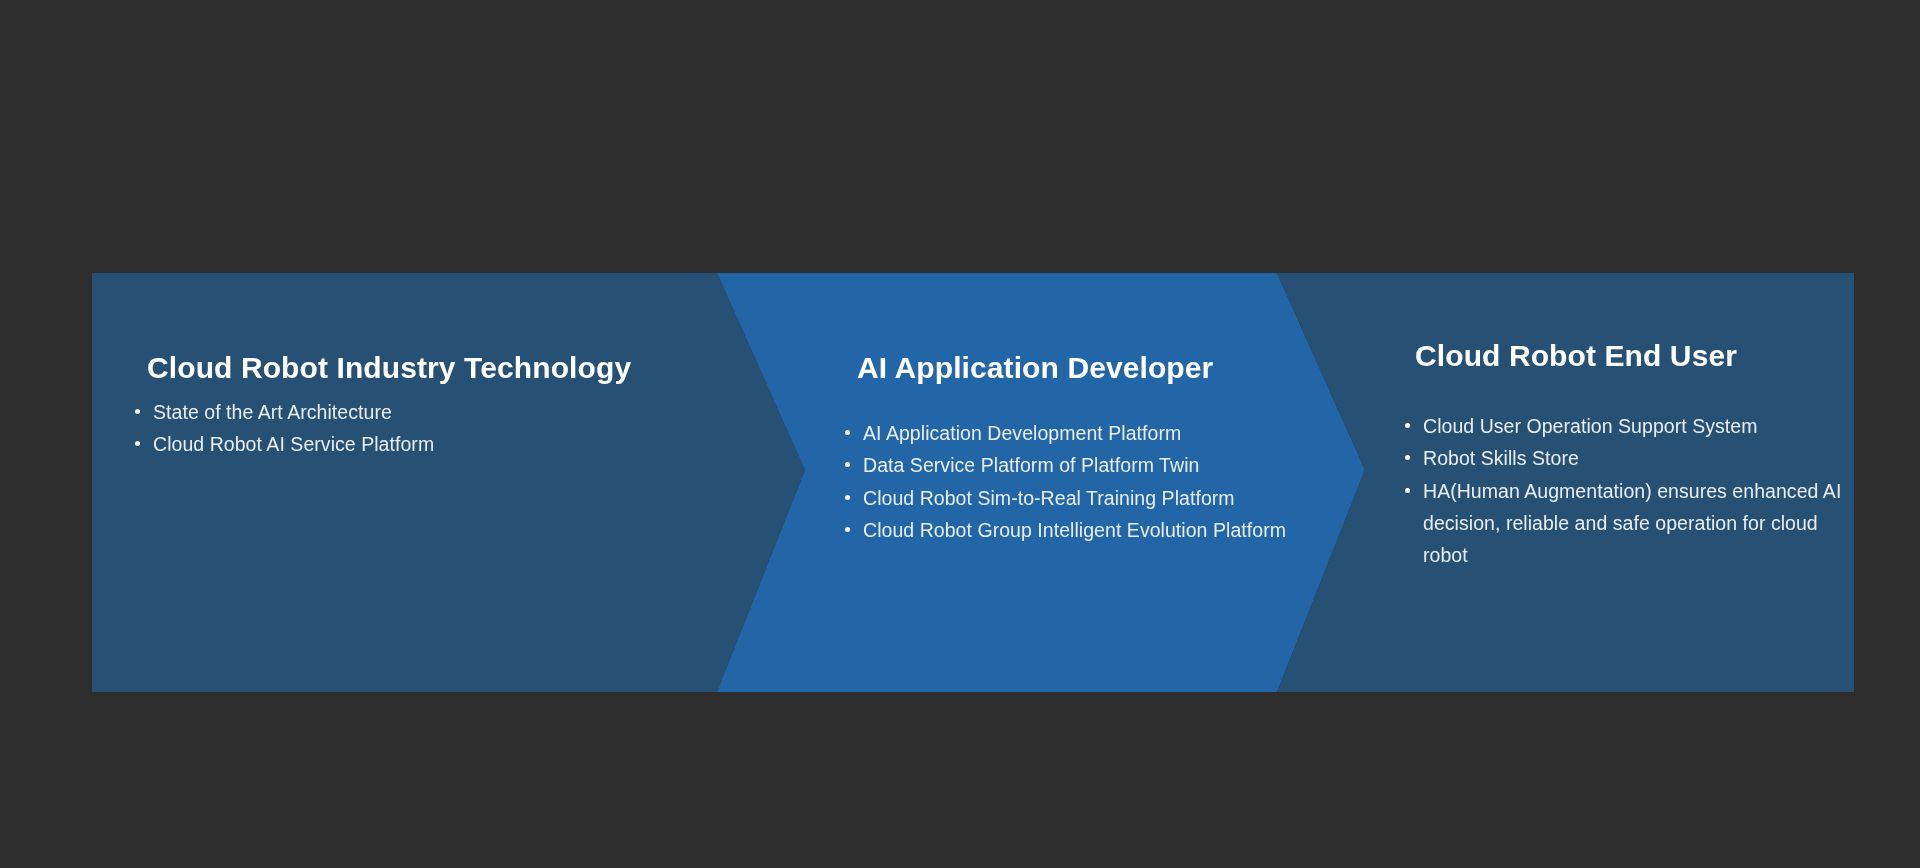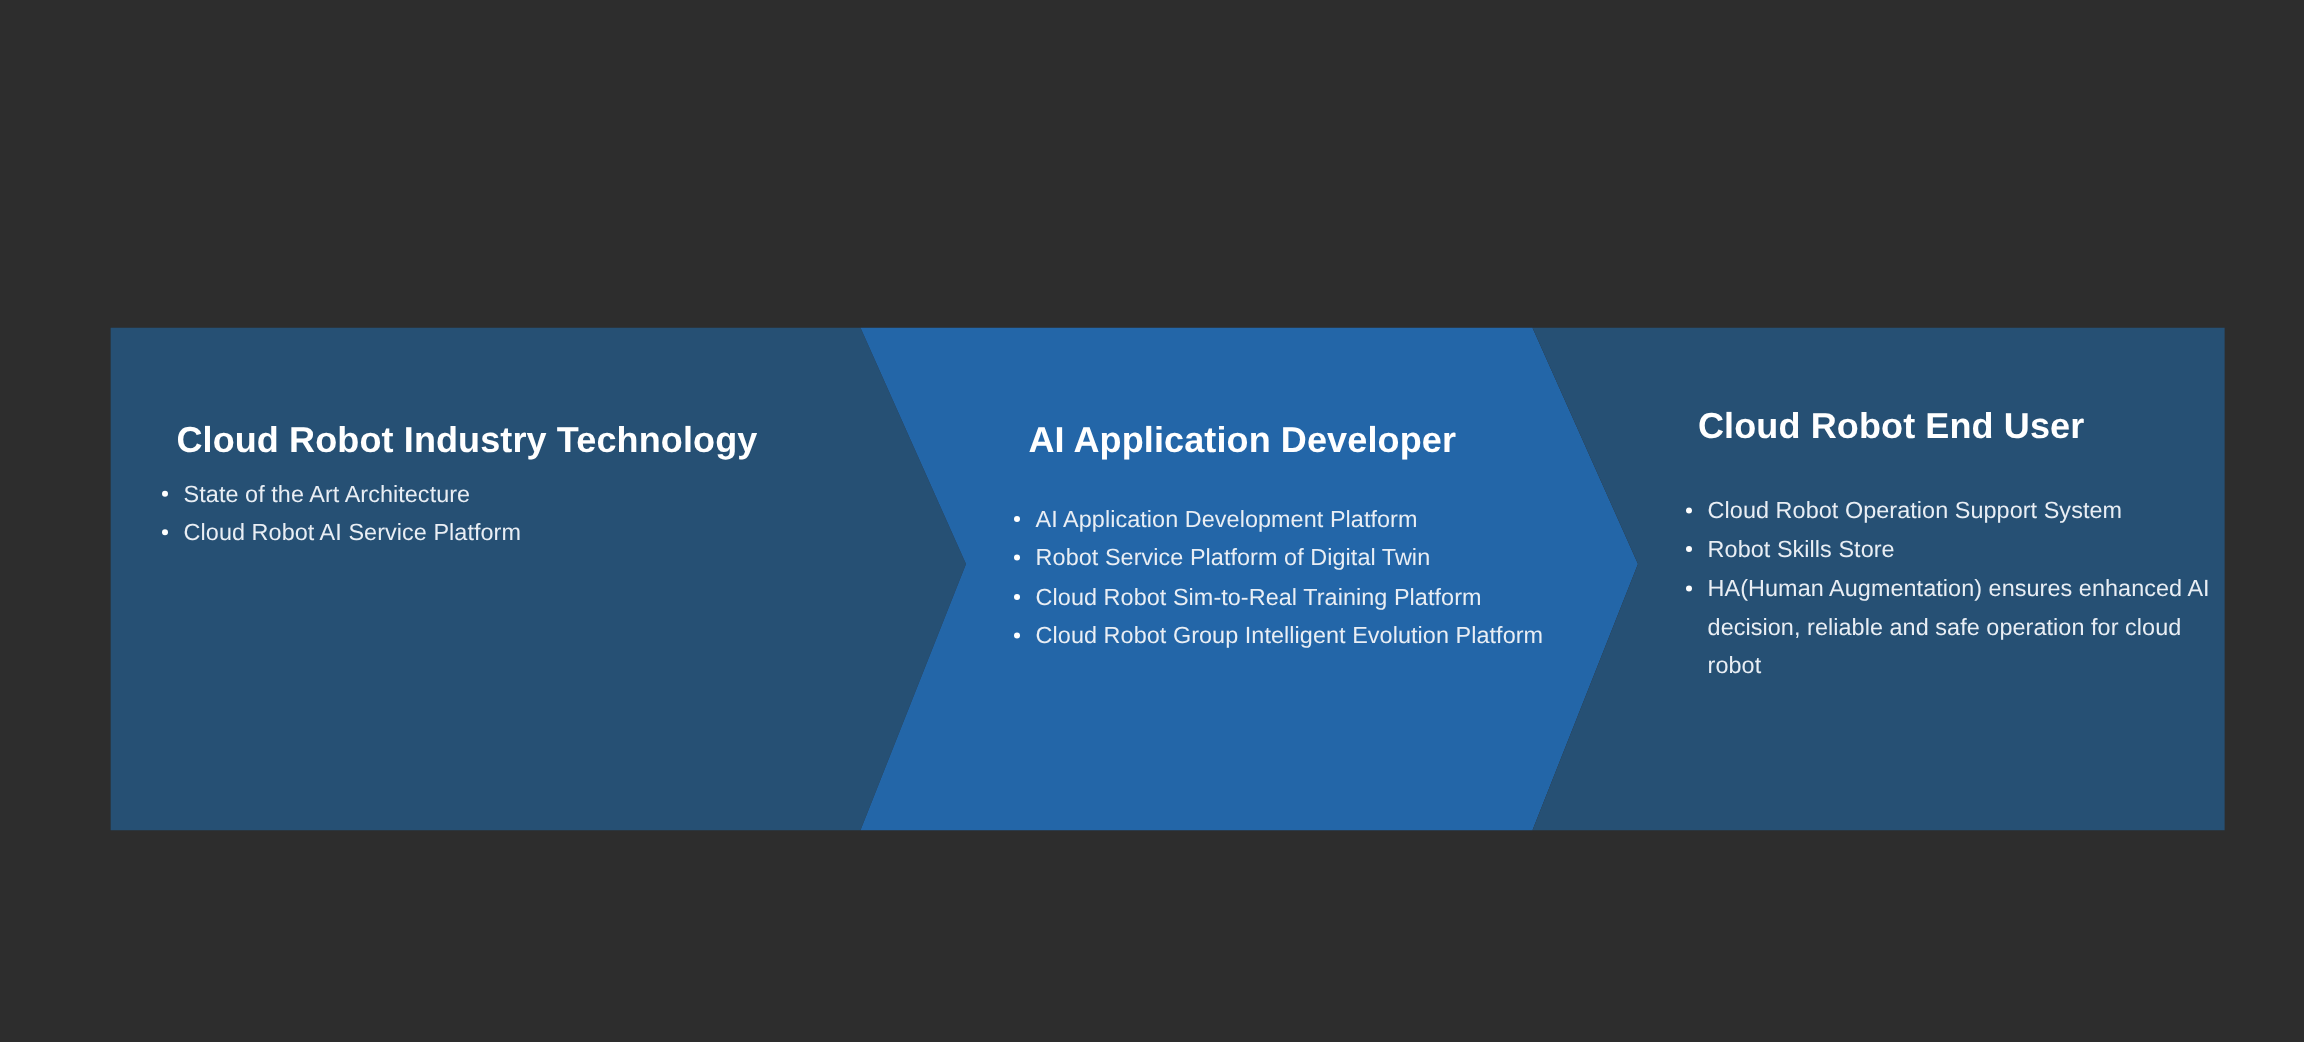--- a/index.html
+++ b/index.html
@@ -140,39 +140,39 @@
 
       <div class="col col-2">
         <div class="col-title">AI Application Developer</div>
         <ul class="bullets">
           <li>
             <span class="dot"></span>
             <span>AI Application Development Platform</span>
           </li>
           <li>
             <span class="dot"></span>
-            <span>Robot Service Platform of Digital Twin</span>
+            <span>Data Service Platform of Platform Twin</span>
           </li>
           <li>
             <span class="dot"></span>
             <span>Cloud Robot Sim-to-Real Training Platform</span>
           </li>
           <li>
             <span class="dot"></span>
             <span>Cloud Robot Group Intelligent Evolution Platform</span>
           </li>
         </ul>
       </div>
 
       <div class="col col-3">
         <div class="col-title">Cloud Robot End User</div>
         <ul class="bullets">
           <li>
             <span class="dot"></span>
-            <span>Cloud Robot Operation Support System</span>
+            <span>Cloud User Operation Support System</span>
           </li>
           <li>
             <span class="dot"></span>
             <span>Robot Skills Store</span>
           </li>
           <li>
             <span class="dot"></span>
             <span>HA(Human Augmentation) ensures enhanced AI decision, reliable and safe operation for cloud robot</span>
           </li>
         </ul>

